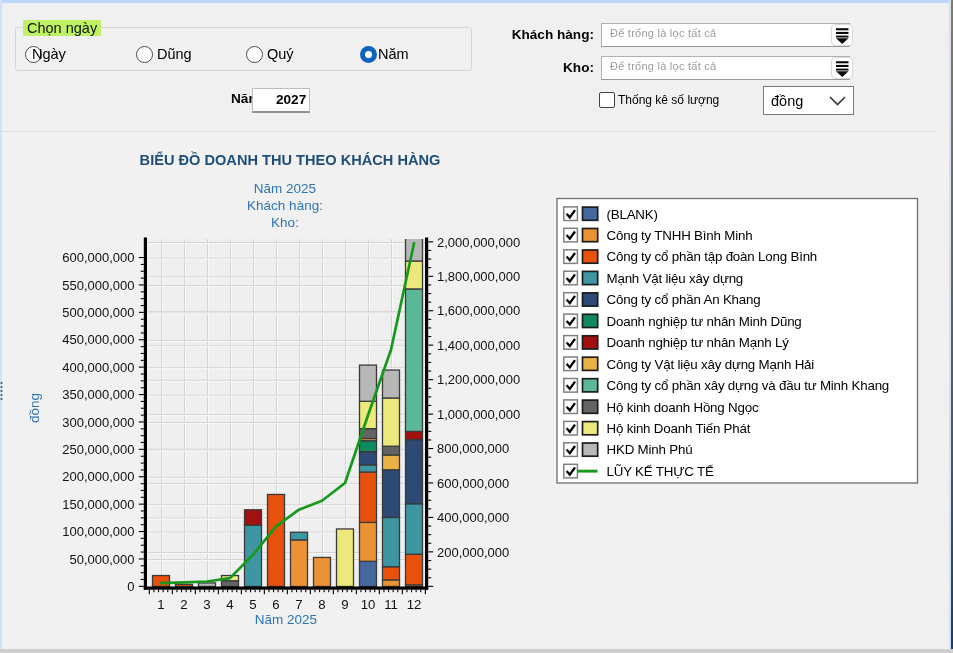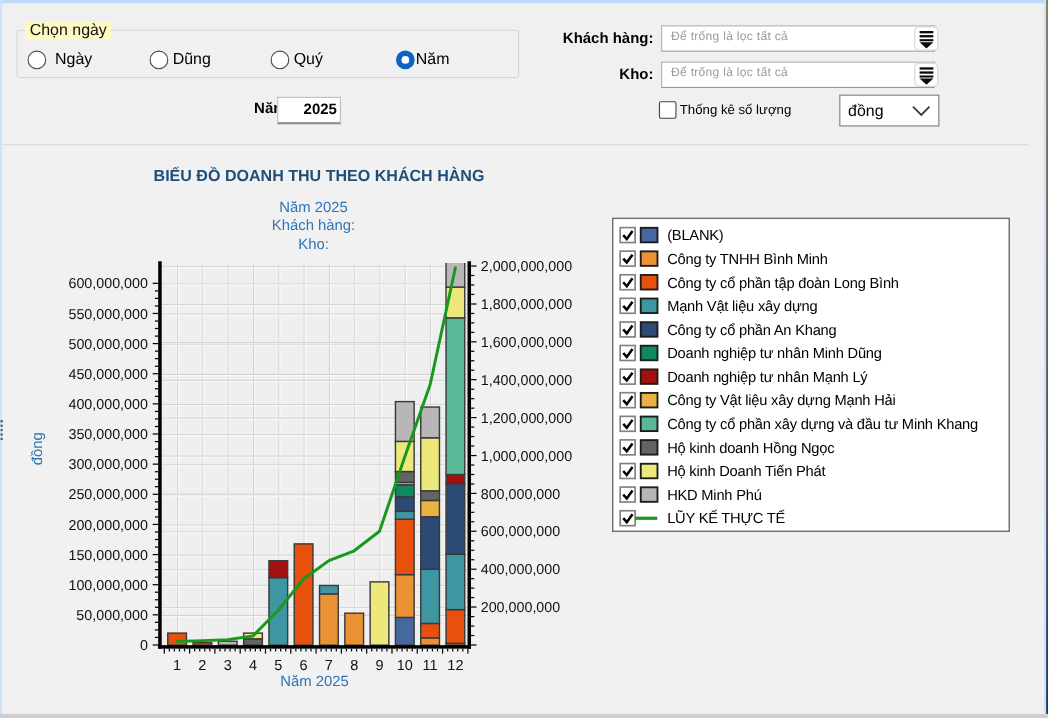--- a/index.html
+++ b/index.html
@@ -5,51 +5,51 @@
 body{width:953px;height:653px;position:relative;background:#f0f0f0;overflow:hidden;
  font-family:"Liberation Sans",sans-serif}
 .abs{position:absolute}
 #topedge{left:0;top:0;width:953px;height:2.5px;background:#bcd8fb}
 #leftedge{left:0;top:0;width:2px;height:653px;background:#cfe2fa}
 #rightsliver{right:0;top:0;width:2.5px;height:653px;background:linear-gradient(#8a7a58,#6f6a60 30%,#4e555e 70%,#1d3a60)}
 #rightblue{right:2.5px;top:0;width:2px;height:653px;background:#cfe2fa}
 #botedge{left:0;top:649px;width:953px;height:4px;background:#cfcfcf}
 #chartpanel{left:2px;top:130.5px;width:933px;height:514.5px;background:#f1f1f1;border-top:1px solid #dadada}
 .gb{left:15px;top:27px;width:455px;height:42px;border:1px solid #d5d5d5;border-radius:3px}
-.gbl{left:23px;top:20px;background:#fef9c3;padding:0 4px;font-size:14.5px;color:#111}
+.gbl{left:23px;top:20px;background:#bef264;padding:0 4px;font-size:14.5px;color:#111}
 .radio{width:17px;height:17px;border-radius:50%;background:#fff;border:1.6px solid #4a4a4a;box-sizing:border-box}
 .rlab{font-size:14.5px;color:#000;top:46px}
 .blab{font-size:13.6px;font-weight:bold;color:#000}
 .combo{background:#fff;border:1px solid #b0b0b0;border-bottom-color:#999;box-sizing:border-box}
 .ph{font-size:11px;color:#9b9b9b;letter-spacing:0.25px}
 svg{position:absolute;left:0;top:0}
 </style></head>
 <body>
 <div class="abs" id="chartpanel"></div>
 <div class="abs" id="topedge"></div>
 <div class="abs" id="leftedge"></div>
 <div class="abs" id="rightblue"></div>
 <div class="abs" id="rightsliver"></div>
 <div class="abs" id="botedge"></div>
 
 <div class="abs gb"></div>
 <div class="abs gbl">Chọn ngày</div>
 <div class="abs radio" style="left:25px;top:45.5px"></div>
-<div class="abs rlab" style="left:50px">Ngày</div>
+<div class="abs rlab" style="left:32px">Ngày</div>
 <div class="abs radio" style="left:136px;top:45.5px"></div>
 <div class="abs rlab" style="left:157px">Dũng</div>
 <div class="abs radio" style="left:246px;top:45.5px"></div>
 <div class="abs rlab" style="left:267px">Quý</div>
 <div class="abs" style="left:359.5px;top:45.5px;width:17px;height:17px;border-radius:50%;background:#0e63be"></div>
 <div class="abs" style="left:364.5px;top:50.5px;width:7px;height:7px;border-radius:50%;background:#ffffff"></div>
 <div class="abs rlab" style="left:378px">Năm</div>
 
 <div class="abs blab" style="left:231px;top:91px">Năm:</div>
 <div class="abs" style="left:252px;top:88px;width:58px;height:25px;background:#fff;border:1px solid #bdbdbd;border-bottom:2px solid #8f8f8f;box-sizing:border-box"></div>
-<div class="abs blab" style="left:276px;top:92px">2025</div>
+<div class="abs blab" style="left:276px;top:92px">2027</div>
 
 <div class="abs blab" style="left:472px;top:27px;width:122px;text-align:right">Khách hàng:</div>
 <div class="abs combo" style="left:601px;top:23px;width:249px;height:24px"></div>
 <div class="abs ph" style="left:610px;top:27px">Để trống là lọc tất cả</div>
 <svg width="24" height="24" style="left:830px;top:23px" viewBox="0 0 24 24">
  <rect x="1.5" y="1.5" width="21" height="21" rx="4" fill="#fff" stroke="#dadada" stroke-width="1.2"></rect>
  <rect x="6" y="5.2" width="12.5" height="2.1" fill="#0a0a0a"></rect>
  <rect x="6" y="8.9" width="12.5" height="2.1" fill="#0a0a0a"></rect>
  <rect x="6" y="12.6" width="12.5" height="1.9" fill="#0a0a0a"></rect>
  <path d="M6 15.3 L18.5 15.3 L12.25 21 Z" fill="#0a0a0a"></path>

